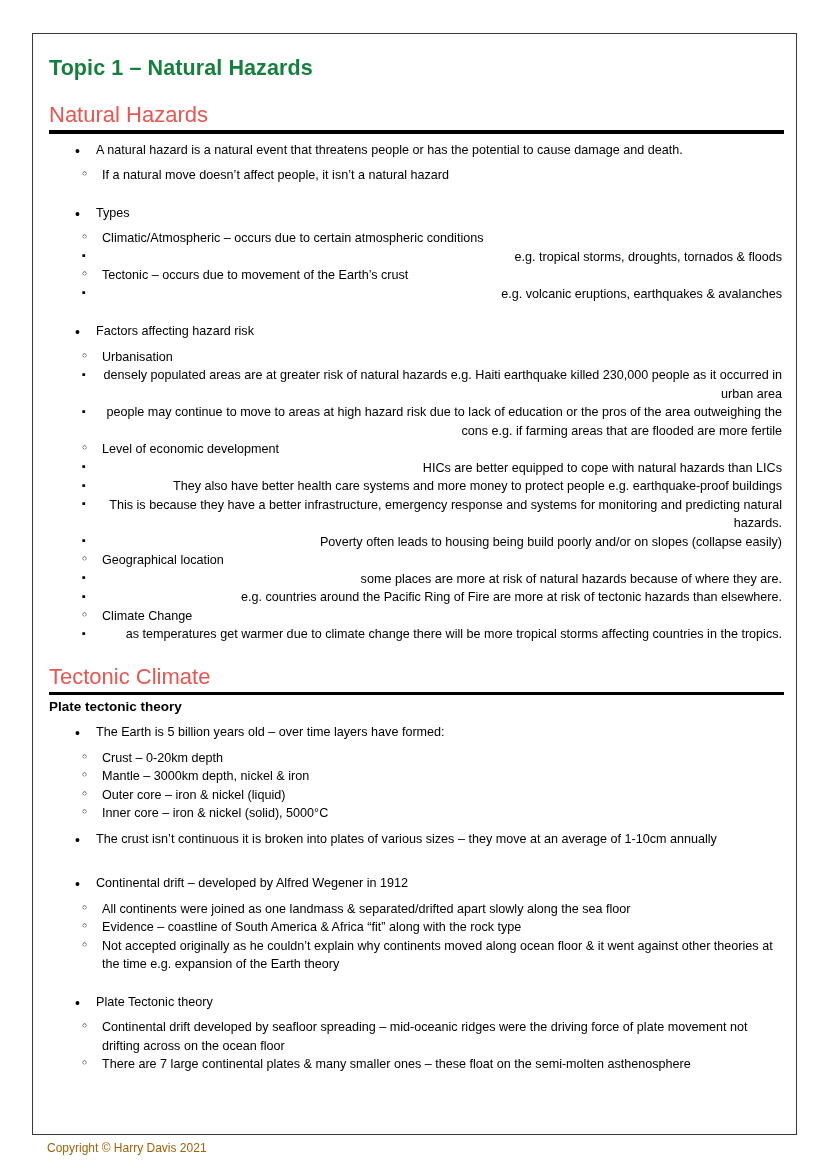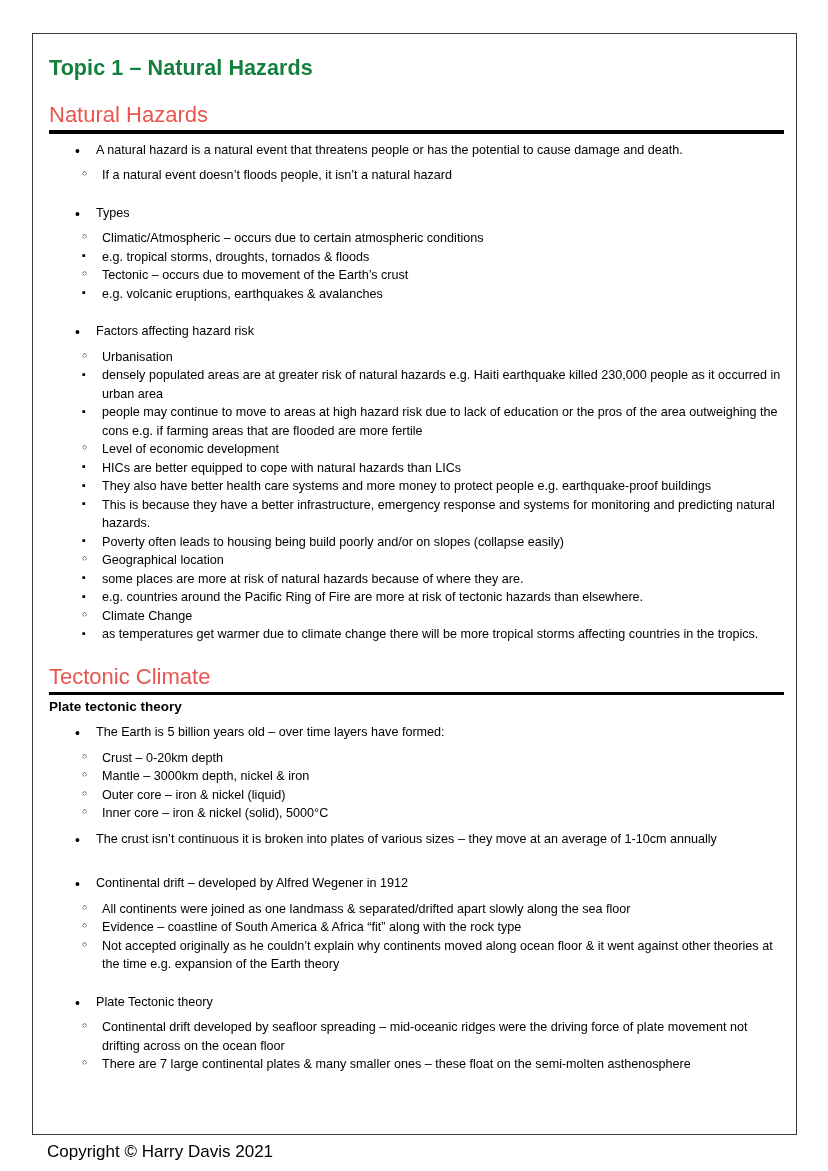--- a/index.html
+++ b/index.html
@@ -106,20 +106,21 @@
   ul.lvl3 {
     list-style: none;
     margin: 0;
     padding: 0;
   }
   ul.lvl3 > li {
     position: relative;
     padding-left: 53px;
     font-size: 12.6px;
     line-height: 1.47;
+    text-align: right;
   }
   ul.lvl3 > li > .txt::before {
     content: "\25AA";
     position: absolute;
     left: 33px;
     font-size: 11px;
     top: -0.04em;
     line-height: inherit;
   }
 
@@ -130,22 +131,22 @@
     font-weight: normal;
     text-align: center;
   }
 
   .spacer-sm { height: 12px; }
 
   .footer {
     position: absolute;
     left: 47px;
     top: 1141px;
-    font-size: 17px;
-    color: #000000;
+    font-size: 12px;
+    color: #a16207;
     line-height: 1.3;
   }
 </style>
 </head>
 <body>
 
 <div id="page-frame">
   <div id="page-inner">
 
     <h1 class="doc-title">Topic 1 – Natural Hazards</h1>
@@ -153,21 +154,21 @@
     <h2 class="section-heading">Natural Hazards</h2>
     <div class="rule"></div>
 
     <ul class="lvl1">
       <li>
         <span class="txt">A natural hazard is a natural event that threatens people or has the potential to cause damage and death.</span>
       </li>
     </ul>
     <ul class="lvl2">
       <li>
-        <span class="txt">If a natural event doesn’t floods people, it isn’t a natural hazard</span>
+        <span class="txt">If a natural move doesn’t affect people, it isn’t a natural hazard</span>
       </li>
     </ul>
 
     <div class="spacer-sm"></div>
 
     <ul class="lvl1">
       <li>
         <span class="txt">Types</span>
       </li>
     </ul>

